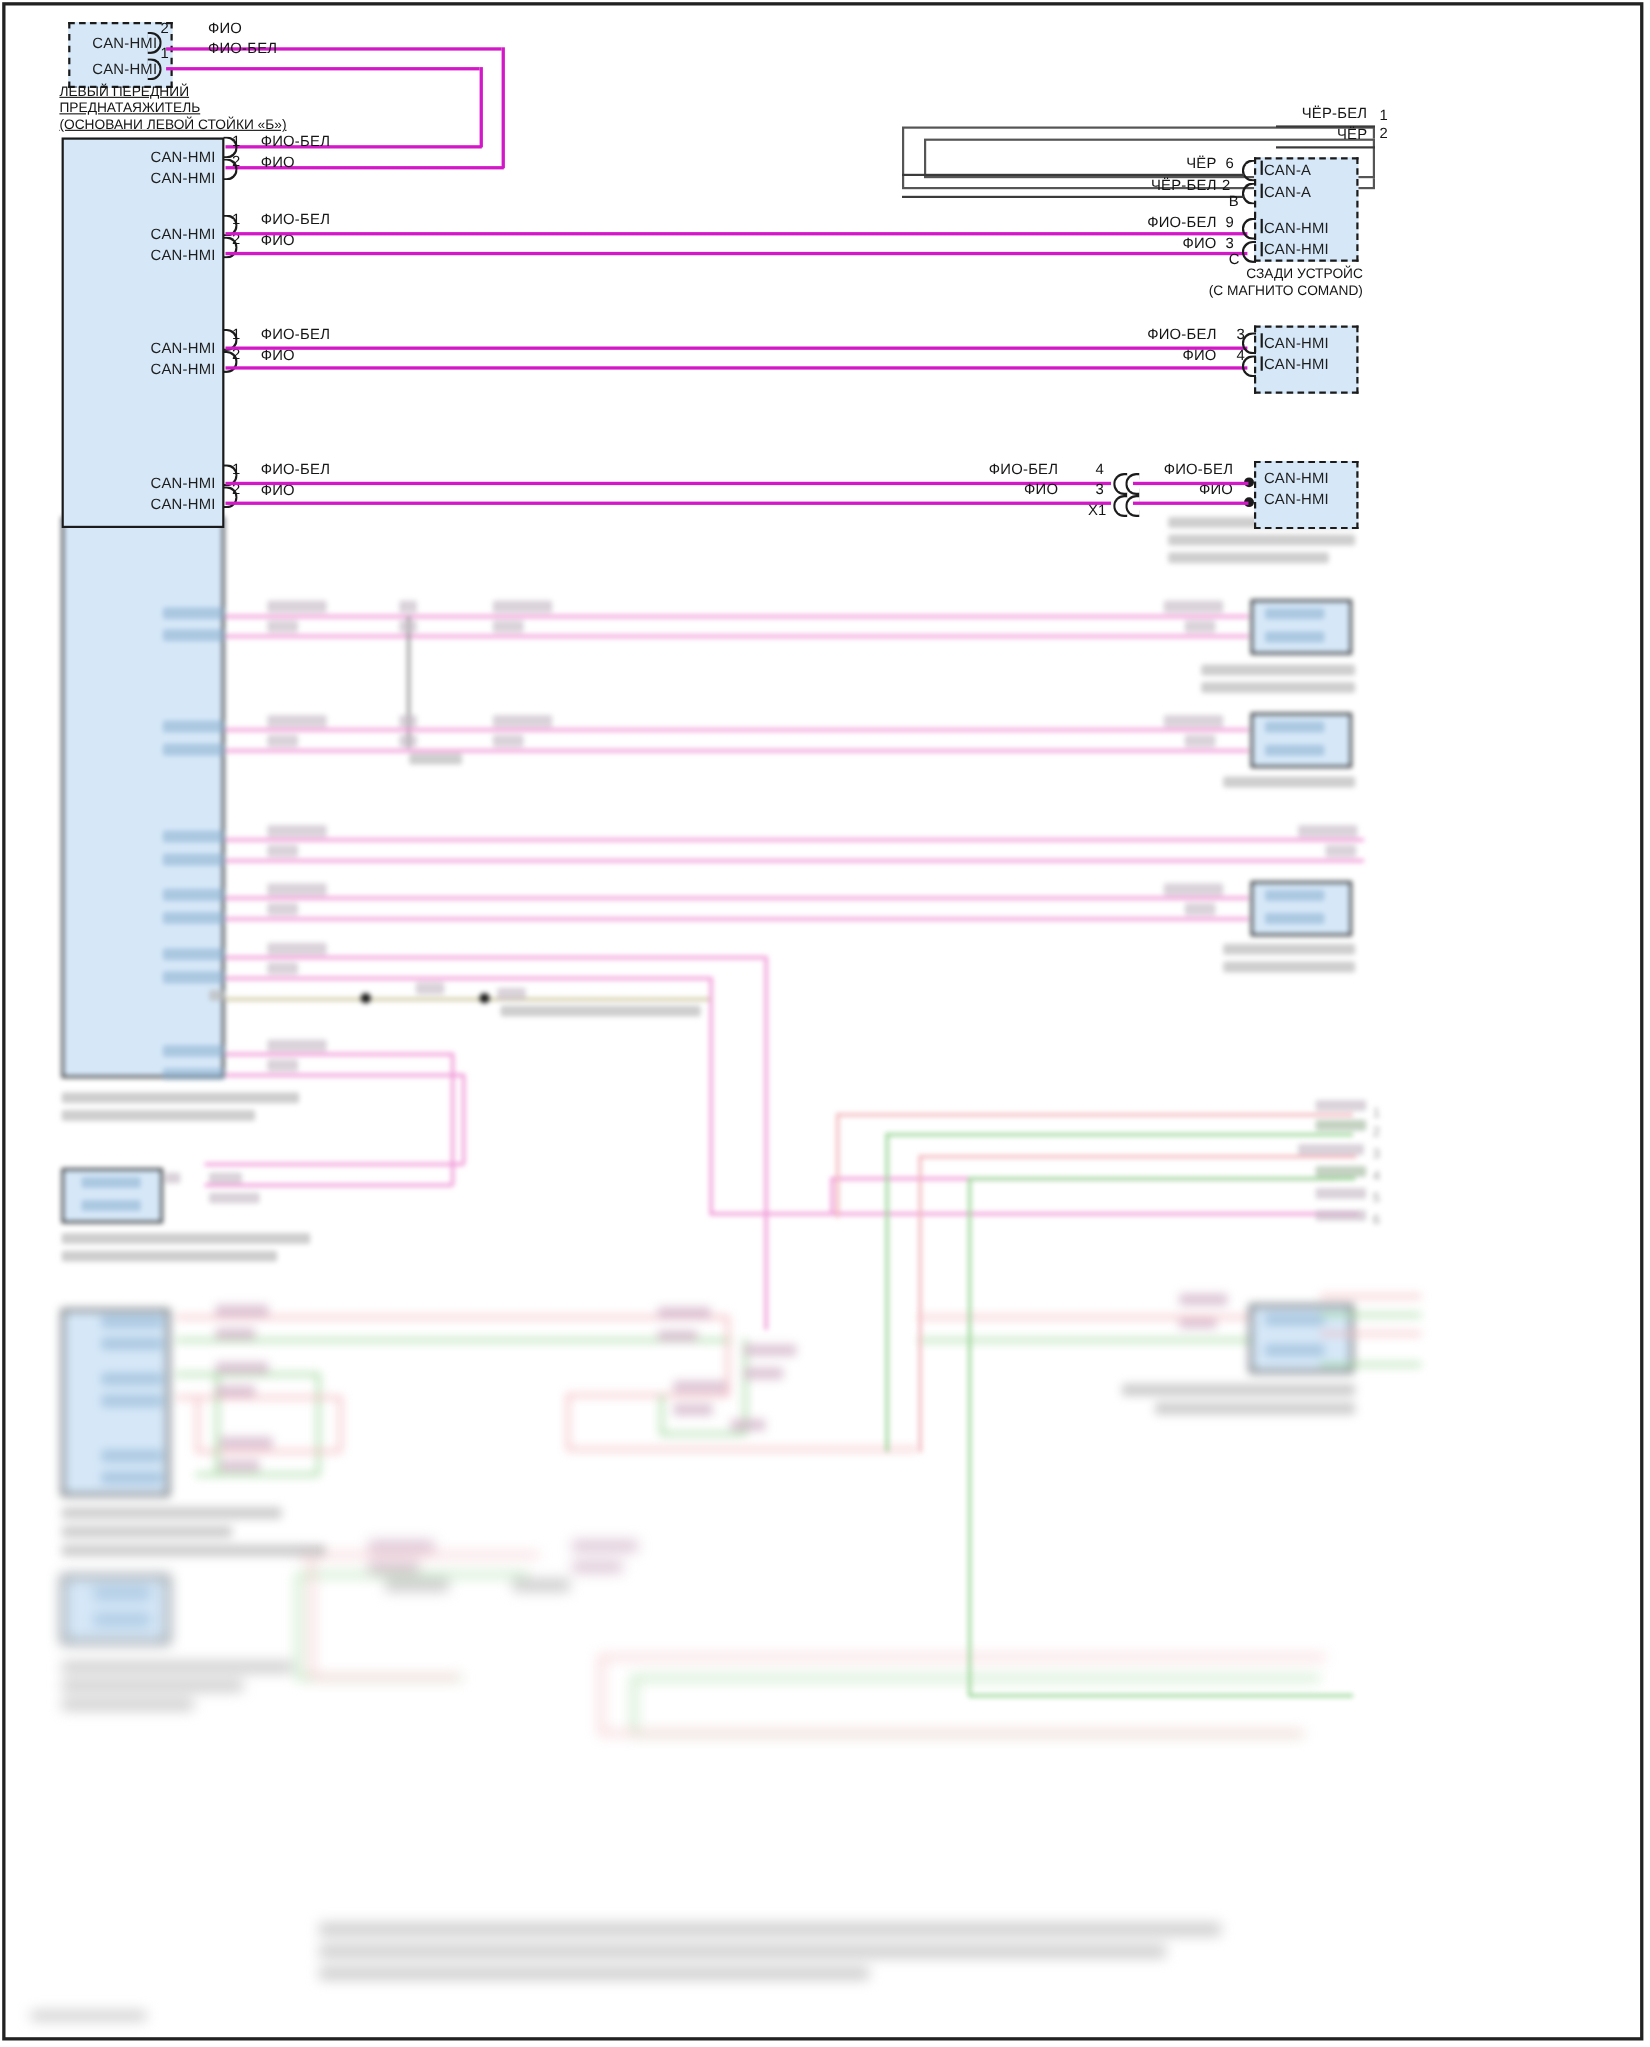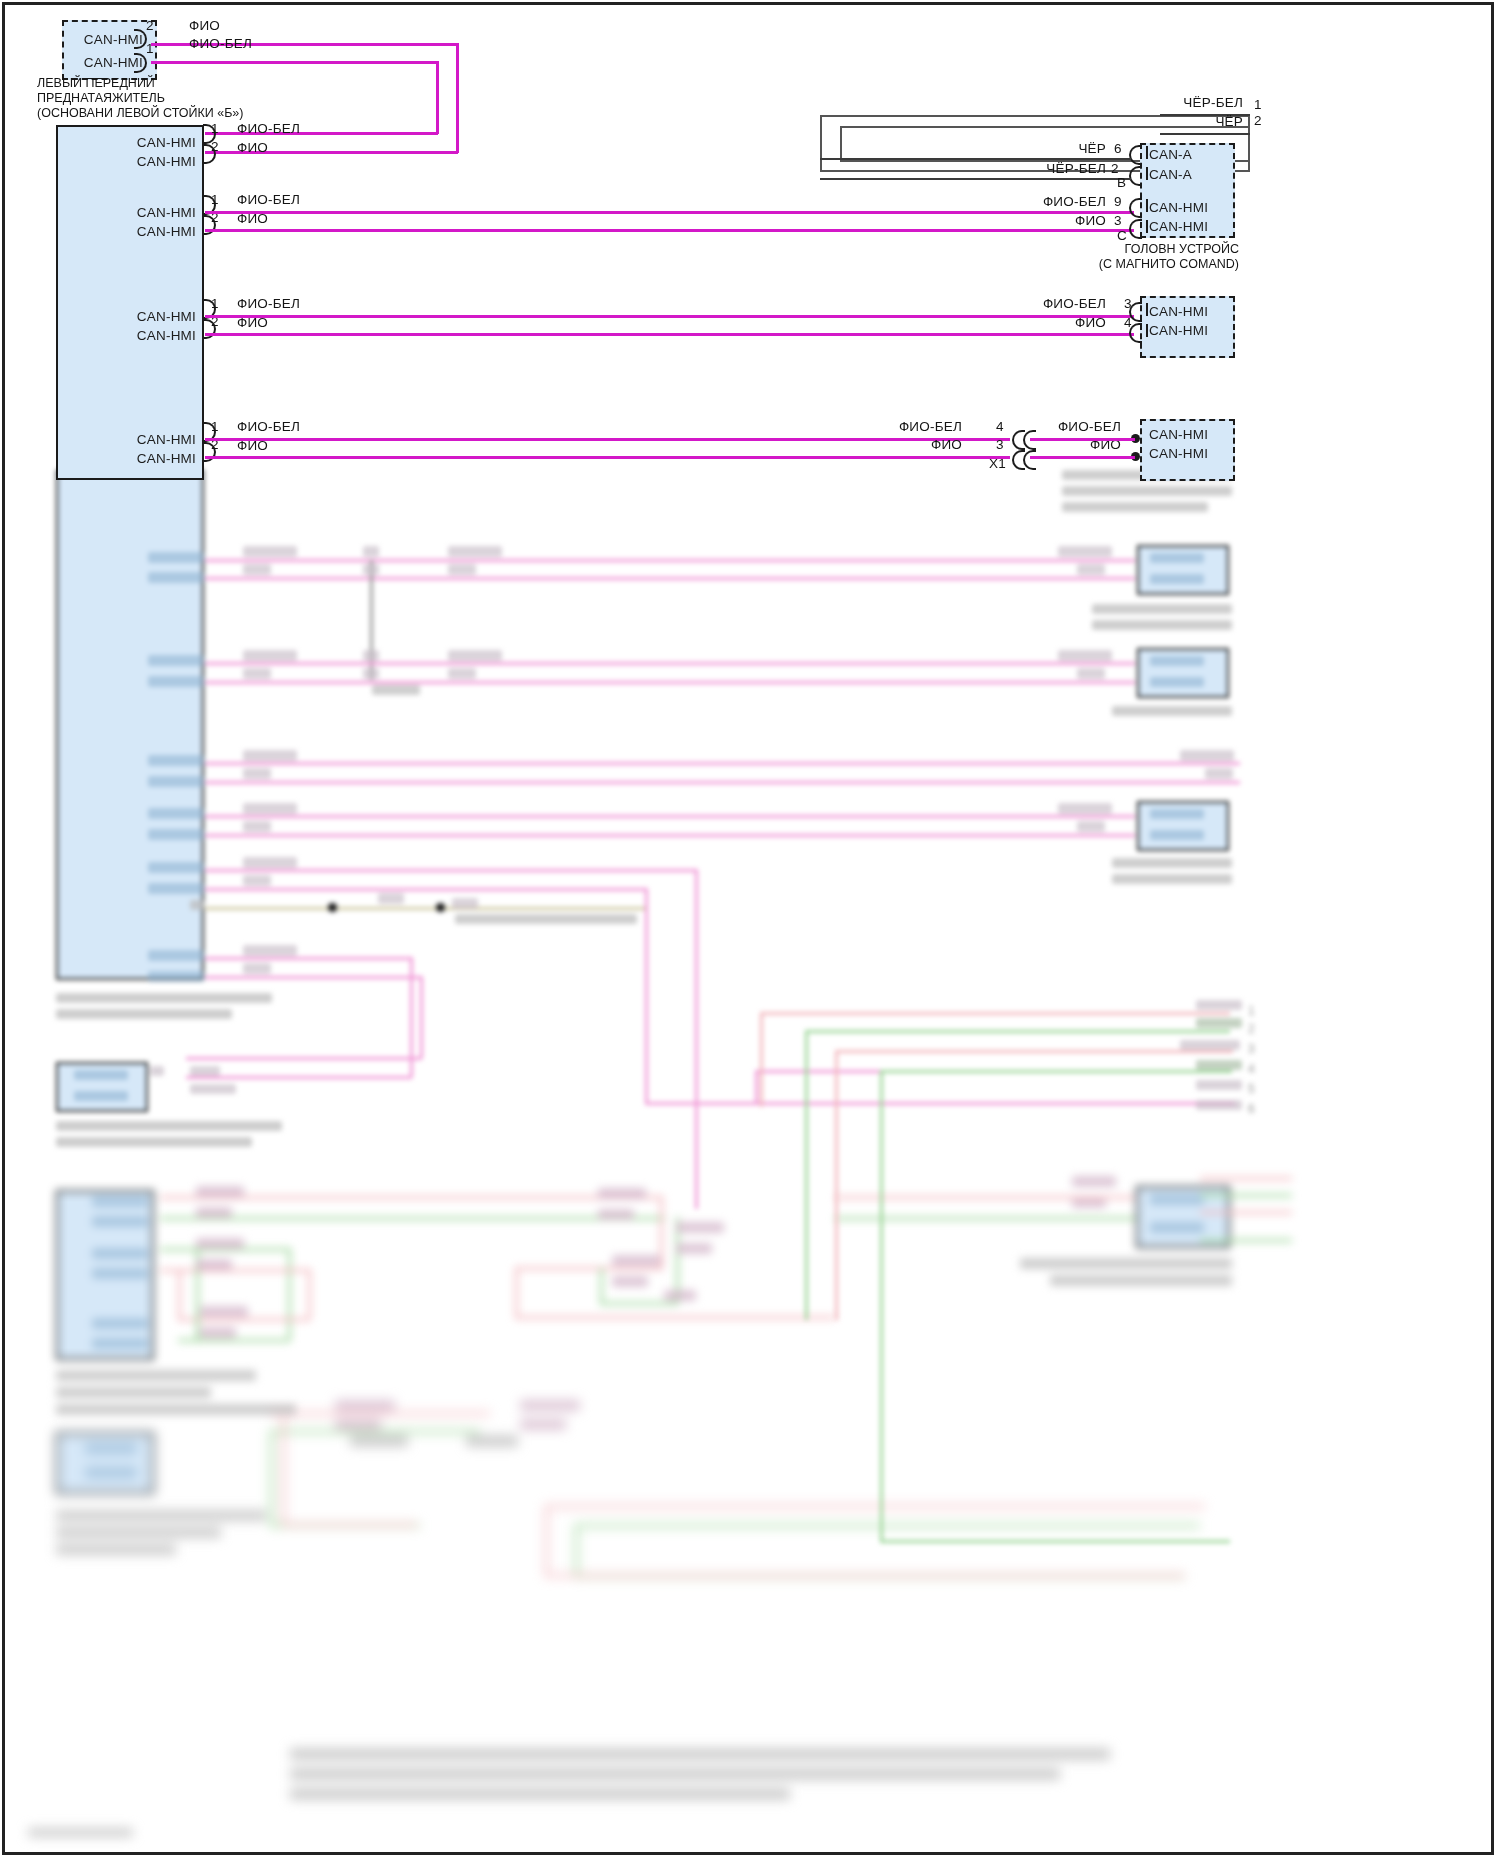--- a/index.html
+++ b/index.html
@@ -307,21 +307,21 @@
 
   <div class="layer" id="sharp-layer">
 
     <div class="box mod-dash" style="left:62px;top:20px;width:95px;height:60px;"></div>
     <div class="lbl port r" style="left:143px;top:32px;">CAN-HMI</div>
     <div class="lbl port r" style="left:143px;top:55px;">CAN-HMI</div>
     <div class="conn" style="left:134px;top:29px;"></div>
     <div class="conn" style="left:134px;top:53px;"></div>
     <div class="lbl pin" style="left:146px;top:18px;">2</div>
     <div class="lbl pin" style="left:146px;top:41px;">1</div>
-    <div class="cap" style="left:37px;top:76px;">ЛЕВЫЙ ПЕРЕДНИЙ
+    <div class="cap" style="left:54px;top:76px;text-decoration:underline;">ЛЕВЫЙ ПЕРЕДНИЙ
 ПРЕДНАТАЯЖИТЕЛЬ
 (ОСНОВАНИ ЛЕВОЙ СТОЙКИ «Б»)</div>
 
     <div class="wire w-magenta" style="left:151px;top:43px;width:305px;"></div>
     <div class="wire-v w-magenta" style="left:456px;top:43px;height:110px;"></div>
     <div class="wire w-magenta" style="left:205px;top:151px;width:253px;"></div>
 
     <div class="wire w-magenta" style="left:151px;top:61px;width:285px;"></div>
     <div class="wire-v w-magenta" style="left:436px;top:61px;height:73px;"></div>
     <div class="wire w-magenta" style="left:205px;top:132px;width:233px;"></div>
@@ -406,21 +406,21 @@
     <div class="lbl pin" style="left:1114px;top:141px;">6</div>
     <div class="lbl pin" style="left:1111px;top:161px;">2</div>
     <div class="lbl pin" style="left:1117px;top:175px;">B</div>
 
     <div class="lbl r" style="left:1106px;top:194px;">ФИО-БЕЛ</div>
     <div class="lbl r" style="left:1106px;top:213px;">ФИО</div>
     <div class="lbl pin" style="left:1114px;top:194px;">9</div>
     <div class="lbl pin" style="left:1114px;top:213px;">3</div>
     <div class="lbl pin" style="left:1117px;top:228px;">C</div>
 
-    <div class="cap" style="left:1239px;top:242px;text-align:right;transform:translateX(-100%);">ГОЛОВН УСТРОЙС
+    <div class="cap" style="left:1239px;top:242px;text-align:right;transform:translateX(-100%);">СЗАДИ УСТРОЙС
 (С МАГНИТО COMAND)</div>
 
     <div class="box mod-dash" style="left:1140px;top:296px;width:95px;height:62px;"></div>
     <div class="lbl port" style="left:1149px;top:304px;">CAN-HMI</div>
     <div class="lbl port" style="left:1149px;top:323px;">CAN-HMI</div>
     <div class="conn-l" style="left:1129px;top:302px;"></div>
     <div class="conn-l" style="left:1129px;top:323px;"></div>
     <div class="tick" style="left:1146px;top:303px;"></div>
     <div class="tick" style="left:1146px;top:324px;"></div>
     <div class="lbl r" style="left:1106px;top:296px;">ФИО-БЕЛ</div>

